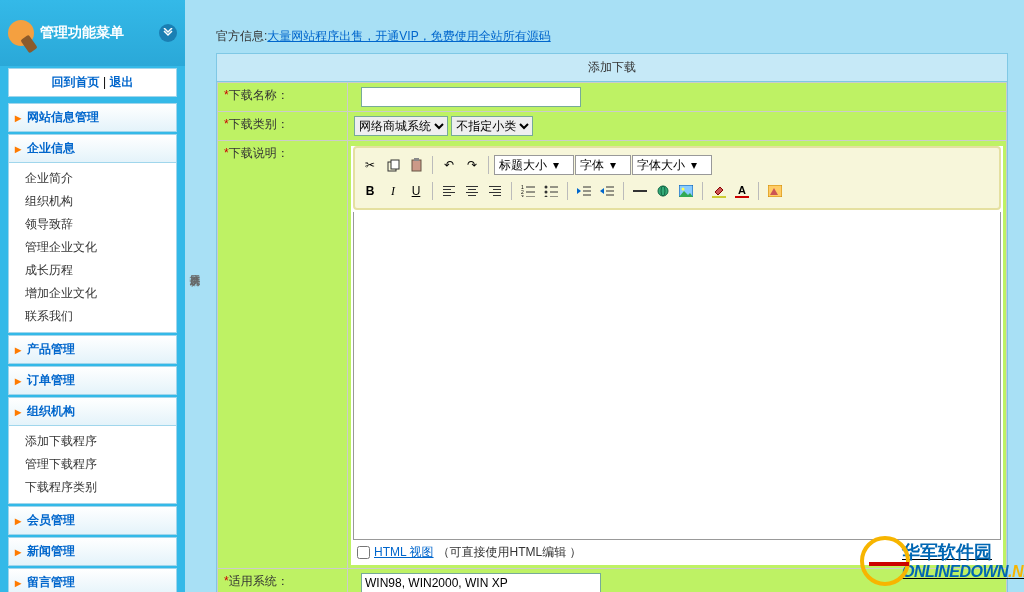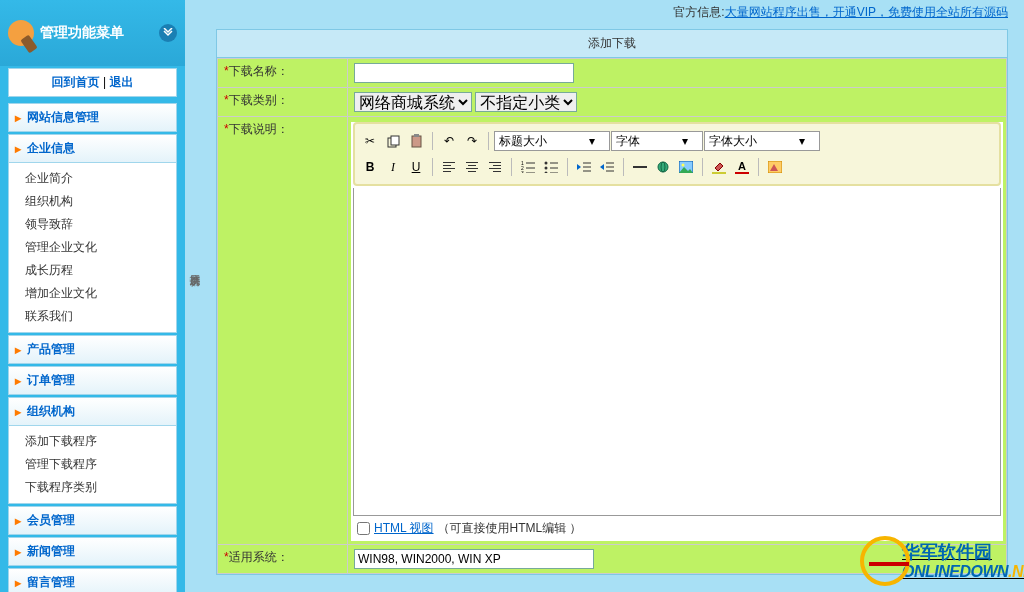--- a/index.html
+++ b/index.html
@@ -15,36 +15,36 @@
 .topnav a { color:#0066cc; text-decoration:none; font-weight:bold; }
 .menu-group { margin:0 8px 2px 8px; }
 .menu-head { background:linear-gradient(#ffffff,#e4f3fa); border:1px solid #a0d6ec; padding:5px 6px; display:flex; align-items:center; cursor:pointer; }
 .arrow-icon { color:#ff7b00; margin-right:6px; font-size:12px; font-weight:bold; }
 .menu-head span.lbl { color:#0066cc; font-weight:bold; }
 .menu-items { background:#fff; border:1px solid #a0d6ec; border-top:none; padding:4px 0; }
 .menu-items div { padding:3px 16px; color:#333; cursor:pointer; }
 .divider-col { width:15px; background:#a8e0f5; position:relative; }
 .screen-switch { position:absolute; top:45%; left:2px; writing-mode:vertical-rl; color:#666; font-size:11px; }
 .main { flex:1; background:#a8e0f5; padding:0; position:relative; }
-.announcement { text-align:right; padding:4px 16px; color:#333; }
+.announcement { padding:4px 16px; color:#333;margin-top:24px; }
 .announcement a { color:#0066cc; text-decoration:underline; }
 .panel { background:#bef264; border:1px solid #7fc8e5; margin:4px 16px 0 16px; }
 .panel-title { background:#c6e9f7; text-align:center; padding:5px 0; border-bottom:1px solid #7fc8e5; color:#333; }
 .form-table { width:100%; border-collapse:collapse; }
 .form-table td { border:1px solid #ccc; padding:4px 6px; vertical-align:top; }
 .form-table td.label { width:130px; color:#333; }
 .req { color:#c00; }
-.text-input { border:1px solid #7a9; height:20px; width:220px; padding:1px 3px; font-family:inherit; font-size:12px; }
-.select { border:1px solid #7a9; height:20px; font-size:16px; }
+.text-input { border:1px solid #7a9; height:20px; width:220px; padding:1px 3px; font-family:inherit; font-size:12px;margin-left:7px; }
+.select { border:1px solid #7a9; height:20px; font-size:12px; }
 .editor-wrap { background:#fff; }
 .editor-toolbar { background:#f7f6da; border:2px solid #e5e0a0; border-radius:4px; padding:4px; margin:2px; }
 .tb-row { display:flex; align-items:center; gap:1px; padding:2px 0; }
 .tb-btn { width:22px; height:22px; border:1px solid transparent; display:flex; align-items:center; justify-content:center; background:transparent; cursor:pointer; font-size:12px; }
 .tb-sep { width:1px; height:18px; background:#bbb; margin:0 4px; }
-.tb-sel { border:1px solid #999; height:20px; font-size:12px; padding:0 14px 0 4px; background:#fff; cursor:pointer; display:flex; align-items:center;gap:36px; }
+.tb-sel { border:1px solid #999; height:20px; font-size:12px; padding:0 14px 0 4px; background:#fff; cursor:pointer; display:flex; align-items:center; }
 .editor-body { border:1px solid #999; border-top:none; margin:0 2px; height:328px; background:#fff; }
 .editor-footer { padding:4px 6px; display:flex; align-items:center; gap:4px; color:#333; }
 .editor-footer a { color:#0066cc; text-decoration:underline; }
 .watermark { position:absolute; right:0; bottom:0; width:170px; height:60px; display:flex; align-items:center;text-decoration:underline; }
 .wm-swoosh { position:absolute; width:50px; height:50px; border:4px solid #f7b500; border-radius:50%; left:6px; top:4px; }
 .wm-swoosh::after { content:""; position:absolute; width:40px; height:4px; background:#c00; top:22px; left:5px; }
 .wm-text { margin-left:48px; line-height:1.1; }
 .wm-cn { font-size:18px; font-weight:bold; color:#0066b3; }
 .wm-en { font-size:16px; font-weight:900; font-style:italic; color:#0066b3; letter-spacing:-0.5px; }
 .wm-en .net { color:#f7b500; }

